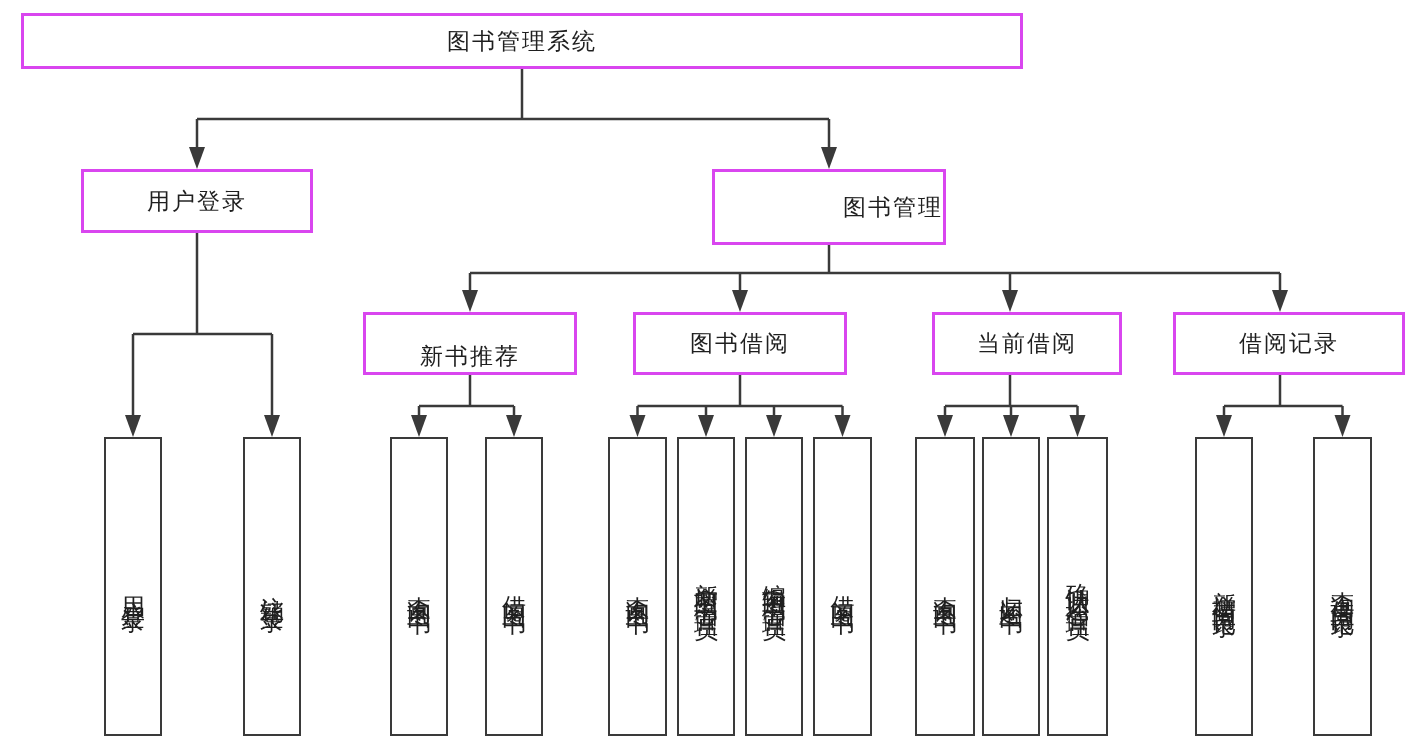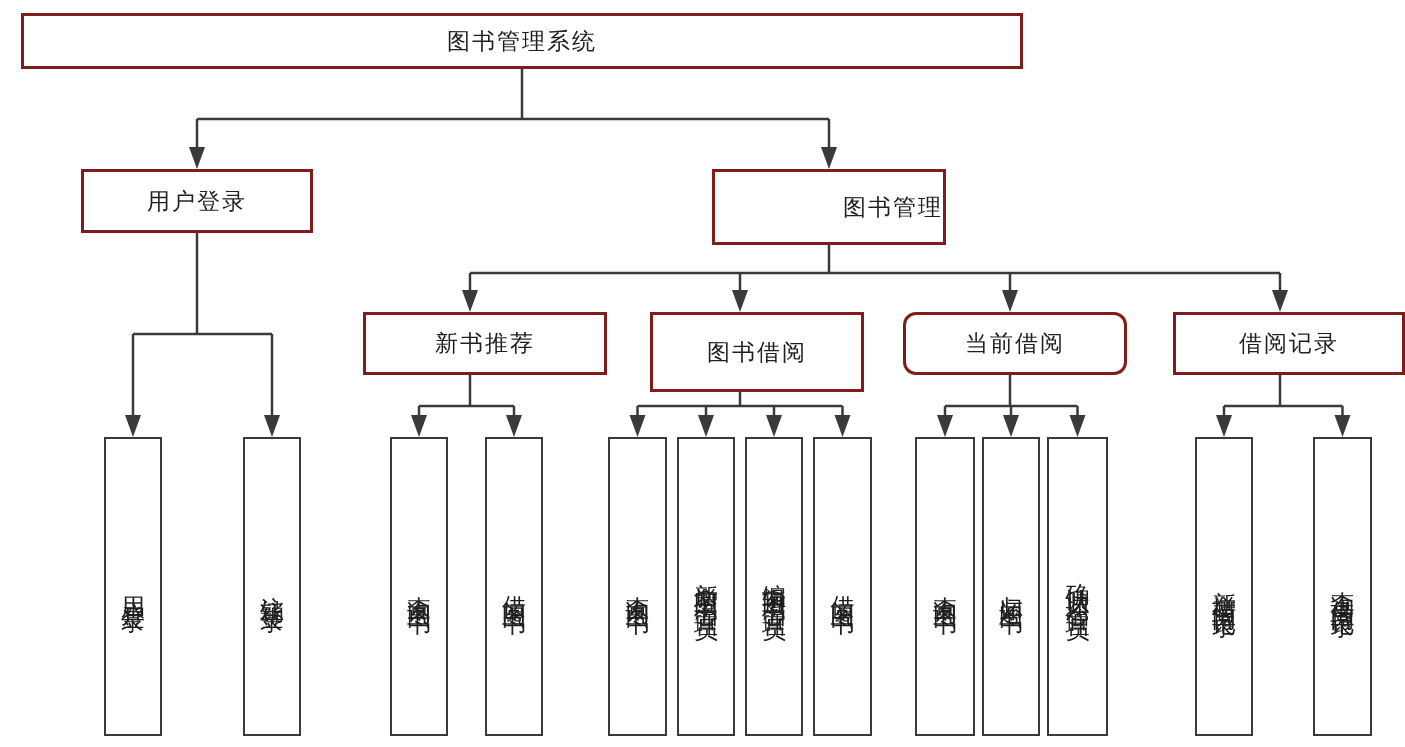--- a/index.html
+++ b/index.html
@@ -20,21 +20,21 @@
   .node {
     position: absolute;
     box-sizing: border-box;
     background: #ffffff;
     display: flex;
     align-items: center;
     justify-content: center;
     color: #1f1f1f;
   }
   .node.h {
-    border: 3px solid #7f1d1d;
+    border: 3px solid #d946ef;
     font-size: 23px;
     letter-spacing: 2px;
   }
   .node.v {
     border: 2px solid #3a3a3a;
     font-size: 24px;
   }
   .node.v .node-label {
     writing-mode: vertical-rl;
     text-orientation: mixed;
@@ -128,27 +128,27 @@
   <div id="nodes-layer">
       <div class="node h" style="left: 21px; top: 13px; width: 1002px; height: 56px;">
         <span class="node-label">图书管理系统</span>
       </div>
       <div class="node h" style="left: 81px; top: 169px; width: 232px; height: 64px;">
         <span class="node-label">用户登录</span>
       </div>
       <div class="node h" style="left: 712px; top: 169px; width: 234px; height: 76px; justify-content: flex-end;">
         <span class="node-label">图书管理</span>
       </div>
-      <div class="node h" style="left: 363px; top: 312px; width: 244px; height: 63px;">
+      <div class="node h" style="left: 363px; top: 312px; width: 214px; height: 63px; align-items: flex-end;">
         <span class="node-label">新书推荐</span>
       </div>
-      <div class="node h" style="left: 633px; top: 312px; width: 214px; height: 80px; margin-left: 17px;">
+      <div class="node h" style="left: 633px; top: 312px; width: 214px; height: 63px;">
         <span class="node-label">图书借阅</span>
       </div>
-      <div class="node h" style="left: 903px; top: 312px; width: 224px; height: 63px; border-radius: 13px;">
+      <div class="node h" style="left: 932px; top: 312px; width: 190px; height: 63px;">
         <span class="node-label">当前借阅</span>
       </div>
       <div class="node h" style="left: 1173px; top: 312px; width: 232px; height: 63px;">
         <span class="node-label">借阅记录</span>
       </div>
       <div class="node v" style="left: 104px; top: 437px; width: 58px; height: 299px;">
         <span class="node-label">用户登录</span>
       </div>
       <div class="node v" style="left: 243px; top: 437px; width: 58px; height: 299px;">
         <span class="node-label">注销登录</span>

